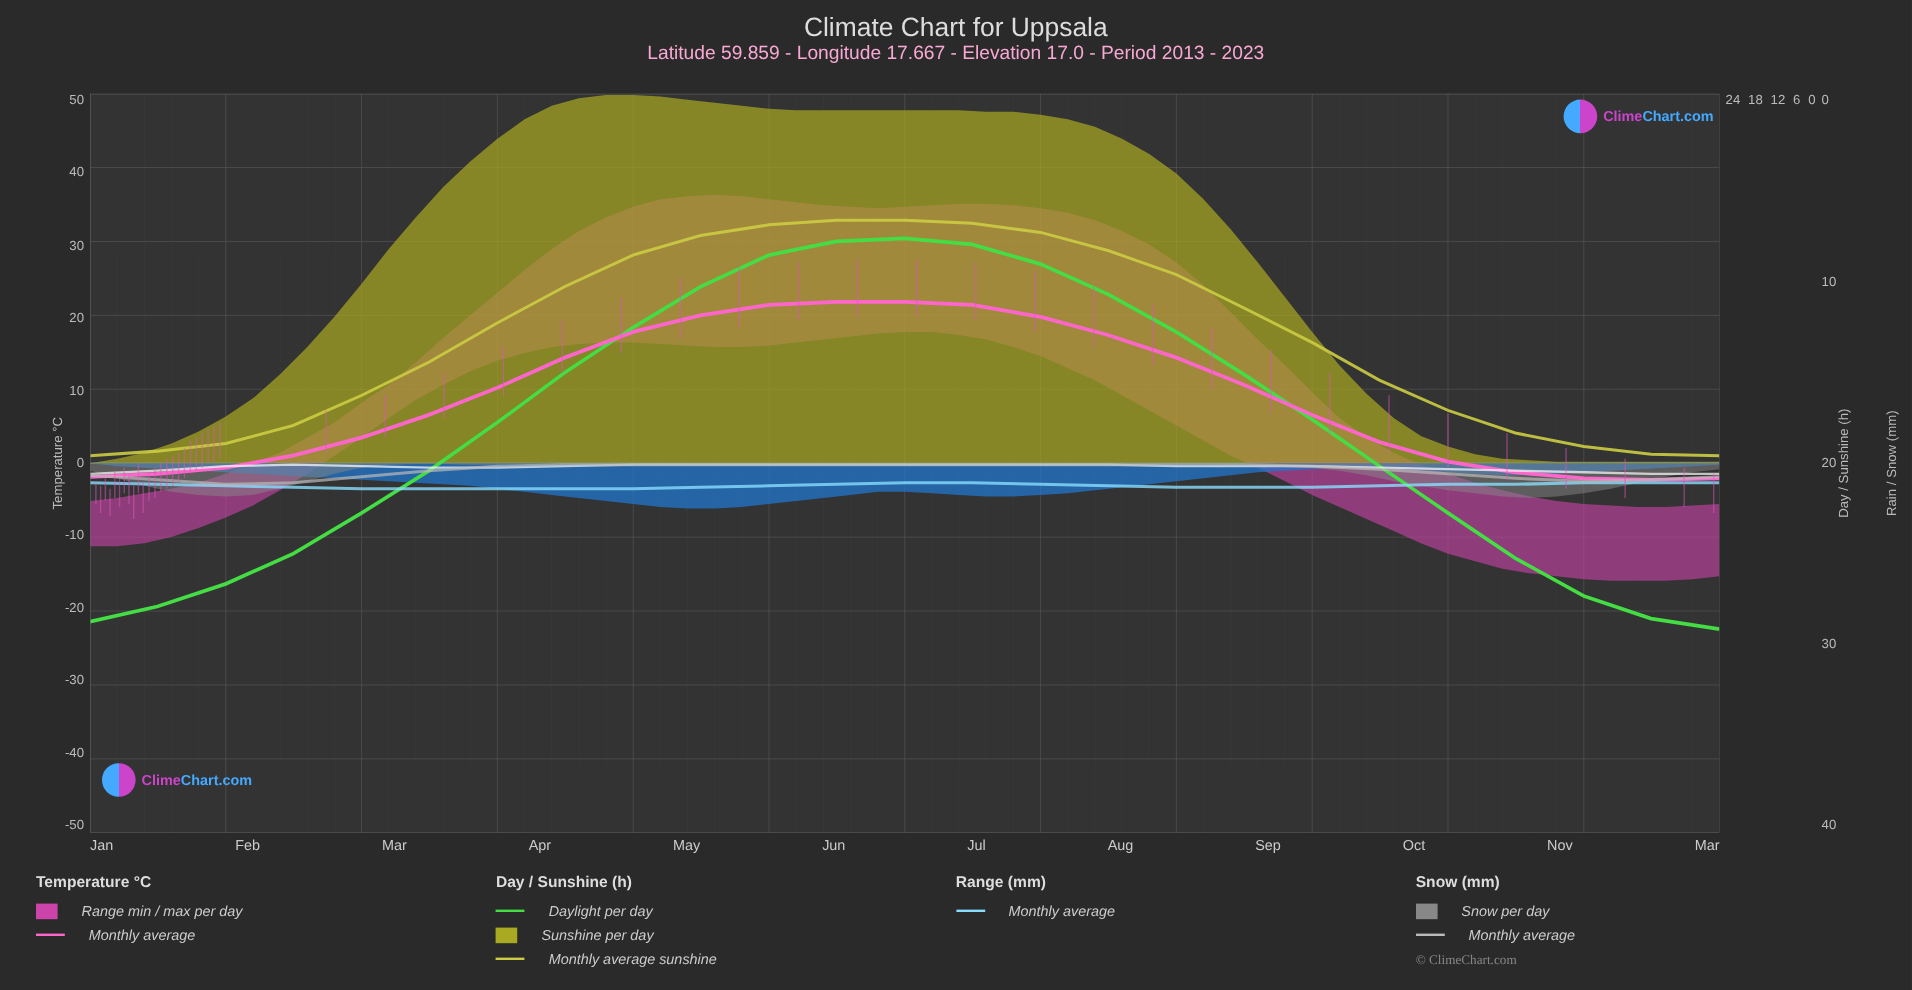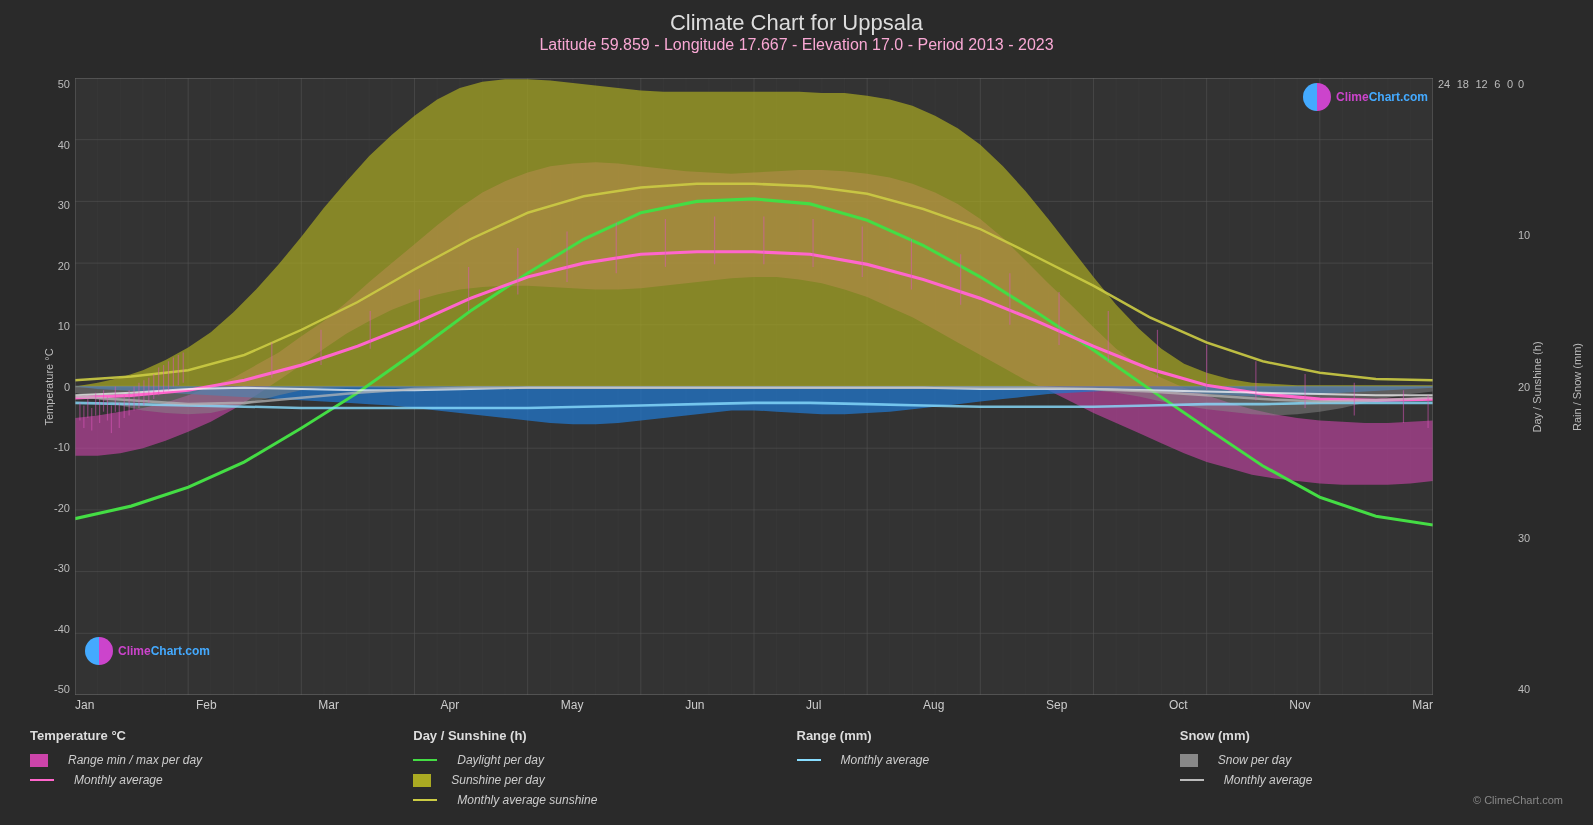--- a/index.html
+++ b/index.html
@@ -523,18 +523,18 @@
       <div class="legend-col-title">Snow (mm)</div>
       <div class="legend-item">
         <div class="legend-swatch" style="background:#888888;"></div>
         <span>Snow per day</span>
       </div>
       <div class="legend-item">
         <div class="legend-line" style="background:#bbbbbb;"></div>
         <span>Monthly average</span>
       </div>
 
-      <div style="text-align:right;margin-top:auto;">
+      <div style="margin-top:auto;font-family:Liberation Serif, serif;">
         <span style="font-size:11px;color:#888;">© ClimeChart.com</span>
       </div>
     </div>
   </div>
 </div>
 
 </body></html>

